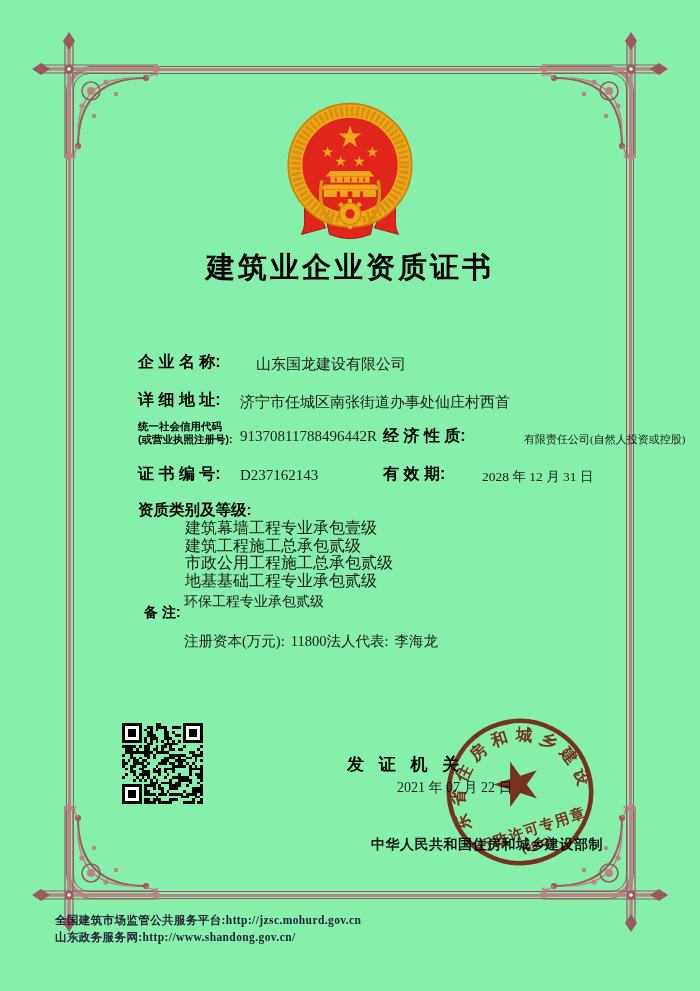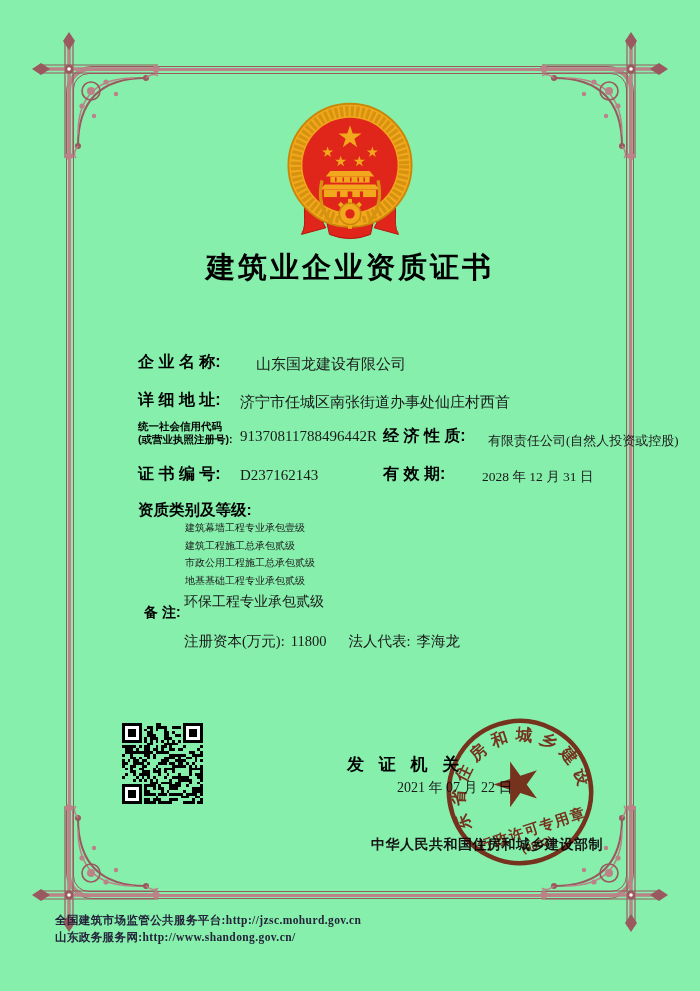--- a/index.html
+++ b/index.html
@@ -23,23 +23,23 @@
   .emblem{position:absolute;left:274px;top:100px;width:152px;height:140px;}
   .goldf{fill:var(--gold,#f2a81d);}
   .redf{fill:var(--emblem-red,#e0251a);}
   
   .title{position:absolute;left:0;top:248px;width:700px;text-align:center;
          font-size:29px;font-weight:700;letter-spacing:3px;color:#000;}
   
   .lab{position:absolute;font-weight:700;font-size:16px;color:#000;white-space:nowrap;}
   .lab-sm{position:absolute;font-weight:700;font-size:10.5px;line-height:12.5px;color:#000;white-space:nowrap;text-align:right;}
   .val{position:absolute;font-family:"Liberation Serif",serif;font-size:15px;color:#1a1a1a;white-space:nowrap;}
-  .val-sm{position:absolute;font-family:"Liberation Serif",serif;font-size:13px;color:#1a1a1a;white-space:nowrap;}
+  .val-sm{position:absolute;font-family:"Liberation Serif",serif;font-size:11px;color:#1a1a1a;white-space:nowrap;margin-left:36px;}
   .qual-list{position:absolute;left:185px;top:519px;font-family:"Liberation Serif",serif;
-             font-size:10px;line-height:17.5px;color:#1a1a1a;}
+             font-size:16px;line-height:17.5px;color:#1a1a1a;}
   
   .qr{position:absolute;left:122px;top:723px;width:81px;height:81px;shape-rendering:crispEdges;}
   .issuer-label{position:absolute;left:347px;top:753px;font-size:17px;font-weight:700;letter-spacing:5px;color:#000;}
   .issue-date{position:absolute;left:397px;top:779px;font-family:"Liberation Serif",serif;font-size:14px;color:#1a1a1a;}
   .made-by{position:absolute;left:371px;top:836px;font-size:14px;font-weight:600;color:#151515;letter-spacing:0.5px;}
   .seal{position:absolute;left:432px;top:704px;width:176px;height:176px;mix-blend-mode:multiply;opacity:0.92;}
   .seal text{fill:var(--seal-red,#dd2318);font-family:"Liberation Sans",sans-serif;font-weight:700;}
   .sealring{stroke:var(--seal-red,#dd2318);fill:none;}
   .sealfill{fill:var(--seal-red,#dd2318);}
   .footer-line{position:absolute;left:55px;font-family:"Liberation Serif",serif;font-weight:700;
@@ -178,21 +178,21 @@
   <div class="qual-list">
     <div>建筑幕墙工程专业承包壹级</div>
     <div>建筑工程施工总承包贰级</div>
     <div>市政公用工程施工总承包贰级</div>
     <div>地基基础工程专业承包贰级</div>
   </div>
 
   <span class="lab" style="left:144px;top:604px;font-size:14px">备  注:</span>
   <span class="val" style="left:184px;top:593px;font-size:14px">环保工程专业承包贰级</span>
 
-  <span class="val" style="left:184px;top:632px;font-size:14.5px"><span>注册资本(万元):</span><span style="padding-left:6px">11800</span><span style="padding-left:22px">法人代表:</span><span style="padding-left:6px">李海龙</span></span>
+  <span class="val" style="left:184px;top:632px;font-size:14.5px"><span>注册资本(万元):</span><span style="padding-left:6px">11800</span><span style="">法人代表:</span><span style="padding-left:6px">李海龙</span></span>
 
   <svg id="qr" class="qr" viewBox="0 0 29 29">
       <path d="M12,0h1v1h-1zM13,0h1v1h-1zM9,1h1v1h-1zM10,1h1v1h-1zM12,1h1v1h-1zM13,1h1v1h-1zM14,1h1v1h-1zM15,1h1v1h-1zM18,1h1v1h-1zM19,1h1v1h-1zM20,1h1v1h-1zM8,2h1v1h-1zM10,2h1v1h-1zM12,2h1v1h-1zM15,2h1v1h-1zM9,3h1v1h-1zM10,3h1v1h-1zM15,3h1v1h-1zM16,3h1v1h-1zM18,3h1v1h-1zM9,4h1v1h-1zM10,4h1v1h-1zM11,4h1v1h-1zM15,4h1v1h-1zM16,4h1v1h-1zM19,4h1v1h-1zM20,4h1v1h-1zM8,5h1v1h-1zM10,5h1v1h-1zM11,5h1v1h-1zM12,5h1v1h-1zM15,5h1v1h-1zM16,5h1v1h-1zM17,5h1v1h-1zM8,6h1v1h-1zM10,6h1v1h-1zM12,6h1v1h-1zM14,6h1v1h-1zM16,6h1v1h-1zM18,6h1v1h-1zM20,6h1v1h-1zM9,7h1v1h-1zM10,7h1v1h-1zM15,7h1v1h-1zM16,7h1v1h-1zM17,7h1v1h-1zM18,7h1v1h-1zM19,7h1v1h-1zM0,8h1v1h-1zM1,8h1v1h-1zM2,8h1v1h-1zM3,8h1v1h-1zM4,8h1v1h-1zM6,8h1v1h-1zM8,8h1v1h-1zM9,8h1v1h-1zM12,8h1v1h-1zM14,8h1v1h-1zM15,8h1v1h-1zM17,8h1v1h-1zM22,8h1v1h-1zM28,8h1v1h-1zM1,9h1v1h-1zM2,9h1v1h-1zM3,9h1v1h-1zM5,9h1v1h-1zM8,9h1v1h-1zM9,9h1v1h-1zM11,9h1v1h-1zM12,9h1v1h-1zM14,9h1v1h-1zM17,9h1v1h-1zM18,9h1v1h-1zM20,9h1v1h-1zM21,9h1v1h-1zM27,9h1v1h-1zM1,10h1v1h-1zM2,10h1v1h-1zM3,10h1v1h-1zM4,10h1v1h-1zM5,10h1v1h-1zM6,10h1v1h-1zM7,10h1v1h-1zM8,10h1v1h-1zM9,10h1v1h-1zM10,10h1v1h-1zM12,10h1v1h-1zM13,10h1v1h-1zM14,10h1v1h-1zM15,10h1v1h-1zM16,10h1v1h-1zM24,10h1v1h-1zM25,10h1v1h-1zM28,10h1v1h-1zM0,11h1v1h-1zM3,11h1v1h-1zM8,11h1v1h-1zM9,11h1v1h-1zM11,11h1v1h-1zM17,11h1v1h-1zM18,11h1v1h-1zM19,11h1v1h-1zM20,11h1v1h-1zM21,11h1v1h-1zM22,11h1v1h-1zM25,11h1v1h-1zM26,11h1v1h-1zM27,11h1v1h-1zM28,11h1v1h-1zM3,12h1v1h-1zM4,12h1v1h-1zM6,12h1v1h-1zM9,12h1v1h-1zM11,12h1v1h-1zM15,12h1v1h-1zM16,12h1v1h-1zM17,12h1v1h-1zM18,12h1v1h-1zM20,12h1v1h-1zM23,12h1v1h-1zM24,12h1v1h-1zM26,12h1v1h-1zM0,13h1v1h-1zM2,13h1v1h-1zM4,13h1v1h-1zM5,13h1v1h-1zM7,13h1v1h-1zM8,13h1v1h-1zM14,13h1v1h-1zM15,13h1v1h-1zM16,13h1v1h-1zM19,13h1v1h-1zM20,13h1v1h-1zM21,13h1v1h-1zM22,13h1v1h-1zM26,13h1v1h-1zM28,13h1v1h-1zM0,14h1v1h-1zM1,14h1v1h-1zM4,14h1v1h-1zM5,14h1v1h-1zM6,14h1v1h-1zM7,14h1v1h-1zM9,14h1v1h-1zM13,14h1v1h-1zM14,14h1v1h-1zM15,14h1v1h-1zM17,14h1v1h-1zM18,14h1v1h-1zM20,14h1v1h-1zM21,14h1v1h-1zM23,14h1v1h-1zM25,14h1v1h-1zM0,15h1v1h-1zM3,15h1v1h-1zM4,15h1v1h-1zM7,15h1v1h-1zM8,15h1v1h-1zM12,15h1v1h-1zM18,15h1v1h-1zM19,15h1v1h-1zM20,15h1v1h-1zM21,15h1v1h-1zM22,15h1v1h-1zM24,15h1v1h-1zM26,15h1v1h-1zM28,15h1v1h-1zM1,16h1v1h-1zM3,16h1v1h-1zM6,16h1v1h-1zM7,16h1v1h-1zM11,16h1v1h-1zM13,16h1v1h-1zM15,16h1v1h-1zM16,16h1v1h-1zM17,16h1v1h-1zM18,16h1v1h-1zM24,16h1v1h-1zM25,16h1v1h-1zM26,16h1v1h-1zM27,16h1v1h-1zM28,16h1v1h-1zM3,17h1v1h-1zM4,17h1v1h-1zM7,17h1v1h-1zM8,17h1v1h-1zM9,17h1v1h-1zM11,17h1v1h-1zM12,17h1v1h-1zM13,17h1v1h-1zM15,17h1v1h-1zM18,17h1v1h-1zM24,17h1v1h-1zM28,17h1v1h-1zM1,18h1v1h-1zM4,18h1v1h-1zM6,18h1v1h-1zM7,18h1v1h-1zM8,18h1v1h-1zM9,18h1v1h-1zM13,18h1v1h-1zM16,18h1v1h-1zM20,18h1v1h-1zM24,18h1v1h-1zM26,18h1v1h-1zM27,18h1v1h-1zM28,18h1v1h-1zM0,19h1v1h-1zM5,19h1v1h-1zM7,19h1v1h-1zM9,19h1v1h-1zM11,19h1v1h-1zM15,19h1v1h-1zM18,19h1v1h-1zM19,19h1v1h-1zM20,19h1v1h-1zM21,19h1v1h-1zM22,19h1v1h-1zM23,19h1v1h-1zM27,19h1v1h-1zM28,19h1v1h-1zM4,20h1v1h-1zM6,20h1v1h-1zM8,20h1v1h-1zM10,20h1v1h-1zM12,20h1v1h-1zM17,20h1v1h-1zM20,20h1v1h-1zM21,20h1v1h-1zM22,20h1v1h-1zM23,20h1v1h-1zM24,20h1v1h-1zM28,20h1v1h-1zM10,21h1v1h-1zM11,21h1v1h-1zM12,21h1v1h-1zM14,21h1v1h-1zM15,21h1v1h-1zM16,21h1v1h-1zM17,21h1v1h-1zM19,21h1v1h-1zM20,21h1v1h-1zM24,21h1v1h-1zM27,21h1v1h-1zM8,22h1v1h-1zM9,22h1v1h-1zM10,22h1v1h-1zM11,22h1v1h-1zM13,22h1v1h-1zM17,22h1v1h-1zM18,22h1v1h-1zM19,22h1v1h-1zM20,22h1v1h-1zM23,22h1v1h-1zM28,22h1v1h-1zM8,23h1v1h-1zM11,23h1v1h-1zM13,23h1v1h-1zM14,23h1v1h-1zM17,23h1v1h-1zM18,23h1v1h-1zM19,23h1v1h-1zM25,23h1v1h-1zM26,23h1v1h-1zM27,23h1v1h-1zM28,23h1v1h-1zM8,24h1v1h-1zM9,24h1v1h-1zM14,24h1v1h-1zM16,24h1v1h-1zM22,24h1v1h-1zM25,24h1v1h-1zM26,24h1v1h-1zM27,24h1v1h-1zM28,24h1v1h-1zM8,25h1v1h-1zM9,25h1v1h-1zM10,25h1v1h-1zM11,25h1v1h-1zM13,25h1v1h-1zM14,25h1v1h-1zM15,25h1v1h-1zM17,25h1v1h-1zM18,25h1v1h-1zM19,25h1v1h-1zM20,25h1v1h-1zM21,25h1v1h-1zM23,25h1v1h-1zM24,25h1v1h-1zM25,25h1v1h-1zM26,25h1v1h-1zM28,25h1v1h-1zM12,26h1v1h-1zM21,26h1v1h-1zM22,26h1v1h-1zM23,26h1v1h-1zM26,26h1v1h-1zM27,26h1v1h-1zM8,27h1v1h-1zM9,27h1v1h-1zM11,27h1v1h-1zM12,27h1v1h-1zM13,27h1v1h-1zM17,27h1v1h-1zM18,27h1v1h-1zM19,27h1v1h-1zM25,27h1v1h-1zM28,27h1v1h-1zM8,28h1v1h-1zM9,28h1v1h-1zM10,28h1v1h-1zM11,28h1v1h-1zM13,28h1v1h-1zM14,28h1v1h-1zM15,28h1v1h-1zM16,28h1v1h-1zM17,28h1v1h-1zM22,28h1v1h-1zM23,28h1v1h-1zM24,28h1v1h-1zM25,28h1v1h-1zM27,28h1v1h-1zM28,28h1v1h-1zM0,0h7v7h-7zM22,0h7v7h-7zM0,22h7v7h-7z" fill="#000"></path>
       <path d="M1,1h5v5h-5zM23,1h5v5h-5zM1,23h5v5h-5z" fill="#fff"></path>
       <path d="M2,2h3v3h-3zM24,2h3v3h-3zM2,24h3v3h-3z" fill="#000"></path>
     </svg>
 
   <div class="issuer-label">发 证 机 关</div>
   <div class="issue-date">2021 年 07 月 22 日</div>
   <div class="made-by">中华人民共和国住房和城乡建设部制</div>

